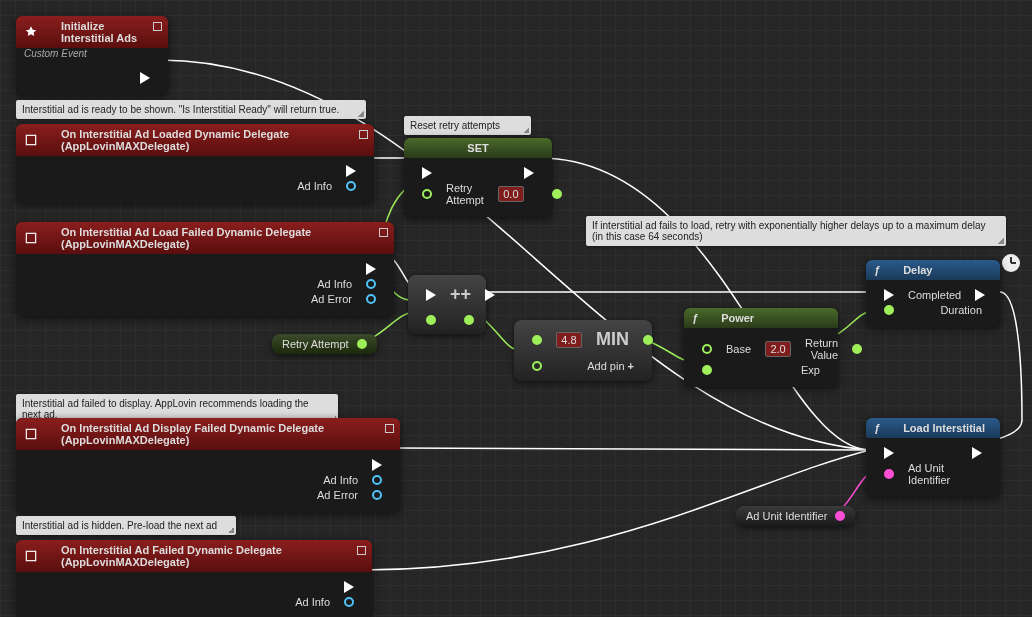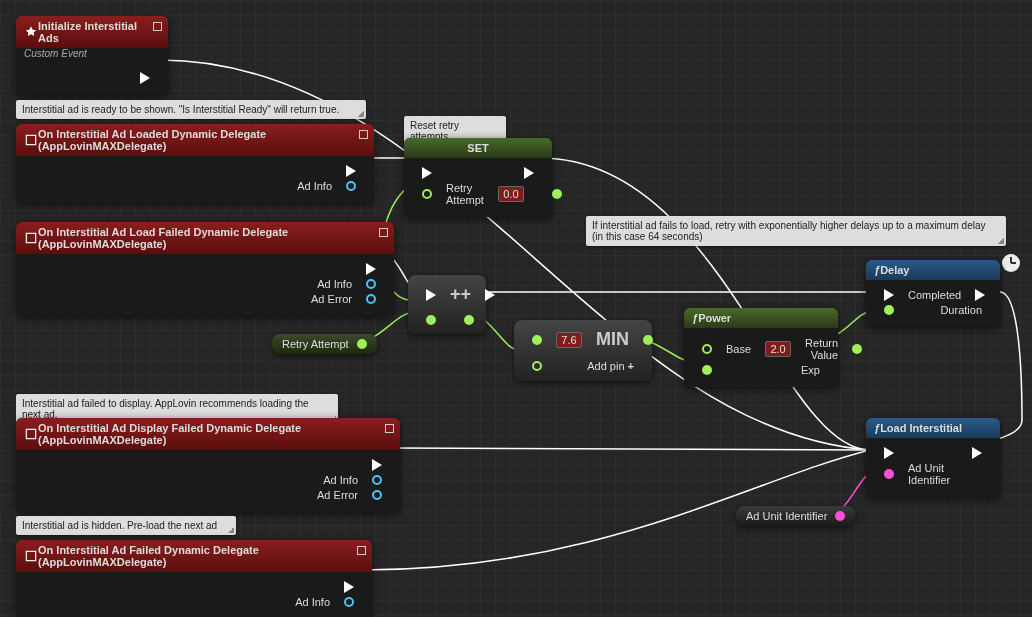--- a/index.html
+++ b/index.html
@@ -1,19 +1,19 @@
 <!DOCTYPE html>
 <html><head>
 <meta charset="utf-8">
 <style>
 *{margin:0;padding:0;box-sizing:border-box}
 body{background:#262626;font-family:Arial,sans-serif;font-size:11px;color:#ddd;width:1032px;height:617px;position:relative;overflow:hidden}
 body::before{content:"";position:absolute;inset:0;background-image:linear-gradient(rgba(60,60,60,.3) 1px,transparent 1px),linear-gradient(90deg,rgba(60,60,60,.3) 1px,transparent 1px);background-size:15px 15px}
 .node{position:absolute;border-radius:6px;background:#1a1a1a;box-shadow:0 2px 8px rgba(0,0,0,.6);overflow:visible}
-.hdr{padding:4px 8px;border-radius:6px 6px 0 0;display:flex;align-items:center;gap:0;font-weight:bold}
+.hdr{padding:4px 8px;border-radius:6px 6px 0 0;display:flex;align-items:center;gap:23px;font-weight:bold}
 .hdr.red{background:linear-gradient(180deg,#8a1e1e,#5a0e0e)}
 .hdr.green{background:linear-gradient(180deg,#4a6a2a,#2a3a1a)}
 .hdr.blue{background:linear-gradient(180deg,#2a5a8a,#1a3a5a)}
 .body{padding:6px 10px 8px;background:#1a1a1a;border-radius:0 0 6px 6px}
 .sub{color:#aaa;font-style:italic;font-size:10px;padding:0 8px 4px}
 .row{display:flex;justify-content:space-between;align-items:center;gap:14px;margin:3px 8px}
 .right{justify-content:flex-end}
 .pin{width:10px;height:10px;border:2px solid;border-radius:50%;display:inline-block;flex-shrink:0}
 .pin.exec{width:0;height:0;border:6px solid transparent;border-left:10px solid #fff;border-radius:0;border-right:0}
 .pin.exec.in{border-left-color:#fff}
@@ -86,21 +86,21 @@
     <div class="row right">
         <span class="pin exec"></span>
       </div>
     <div class="row right">
         <span>Ad Info</span>
         <span class="pin obj"></span>
       </div>
   </div>
 </div>
 
-<div class="comment" style="left:404px;top:116px;width:102px">Reset retry attempts</div>
+<div class="comment" style="left:404px;top:116px;width:127px">Reset retry attempts</div>
 
 <div class="node" style="left:404px;top:138px;width:148px">
   <div class="hdr green" style="justify-content:center">
       <span>SET</span>
     </div>
   <div class="body">
     <div class="row">
         <span class="pin exec in"></span>
         <span style="flex:1"></span>
         <span class="pin exec"></span>
@@ -154,21 +154,21 @@
 </div>
 
 <div class="compact gr" style="left:272px;top:334px;padding:4px 10px">
   <span>Retry Attempt</span>
     <span class="pin float fill"></span>
 </div>
 
 <div class="compact" style="left:514px;top:320px;width:138px;flex-direction:column;align-items:stretch;gap:4px;padding:6px 10px">
   <div class="row">
       <span class="pin float fill"></span>
-      <span class="box">7.6</span>
+      <span class="box">4.8</span>
       <span class="ttl" style="flex:1;text-align:right">MIN</span>
       <span class="pin float fill"></span>
     </div>
   <div class="row">
       <span class="pin float"></span>
       <span style="flex:1;text-align:right"><span>Add pin</span> <b>+</b></span>
     </div>
 </div>
 
 <div class="node" style="left:684px;top:308px;width:154px">

